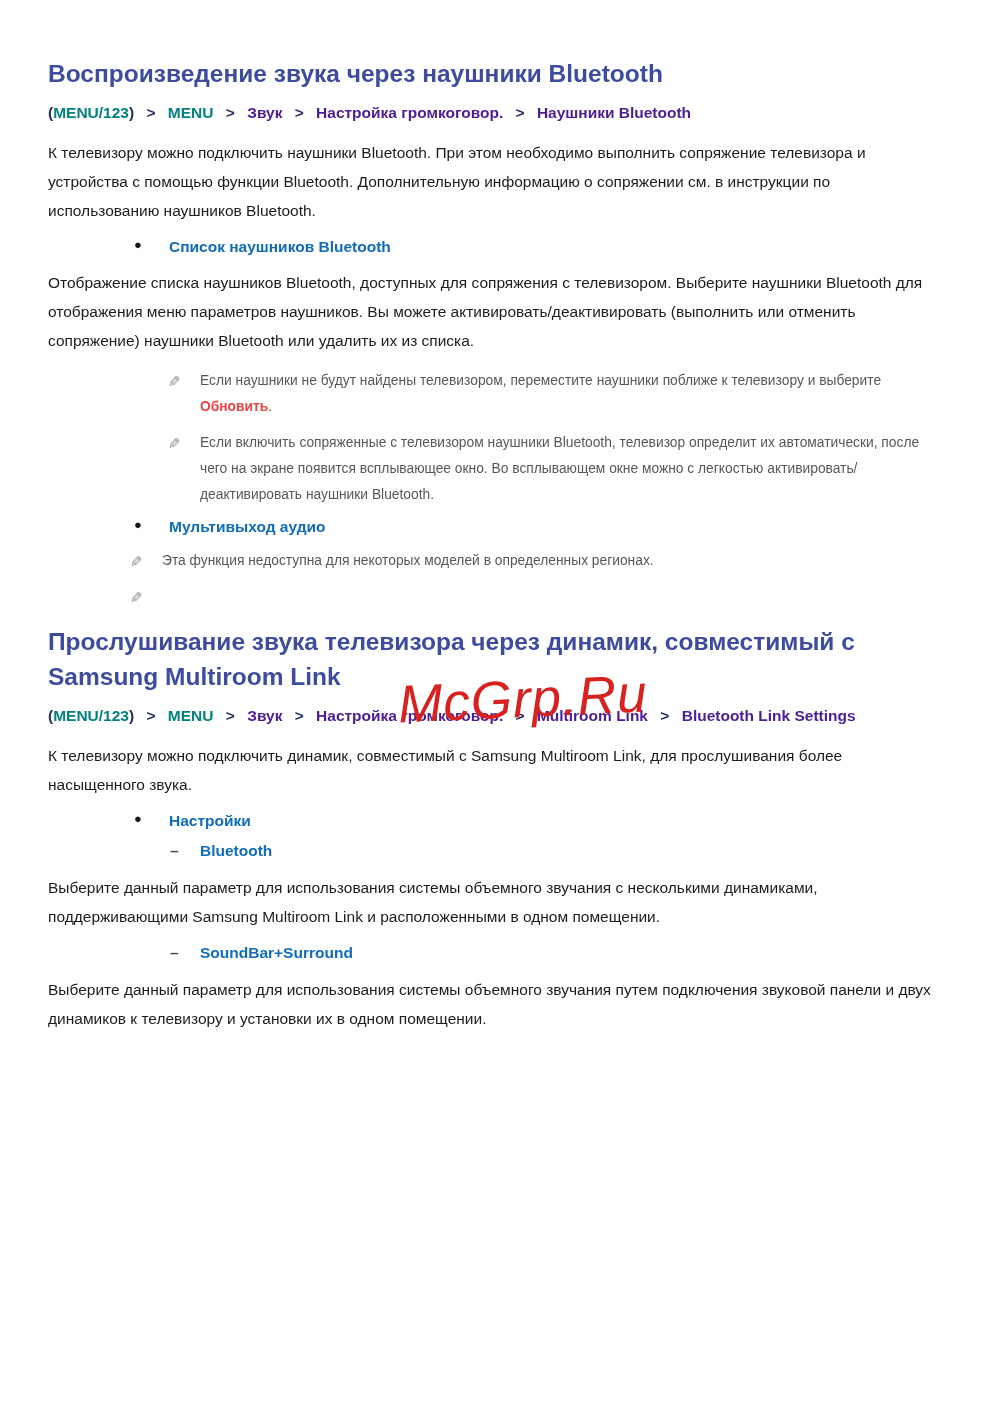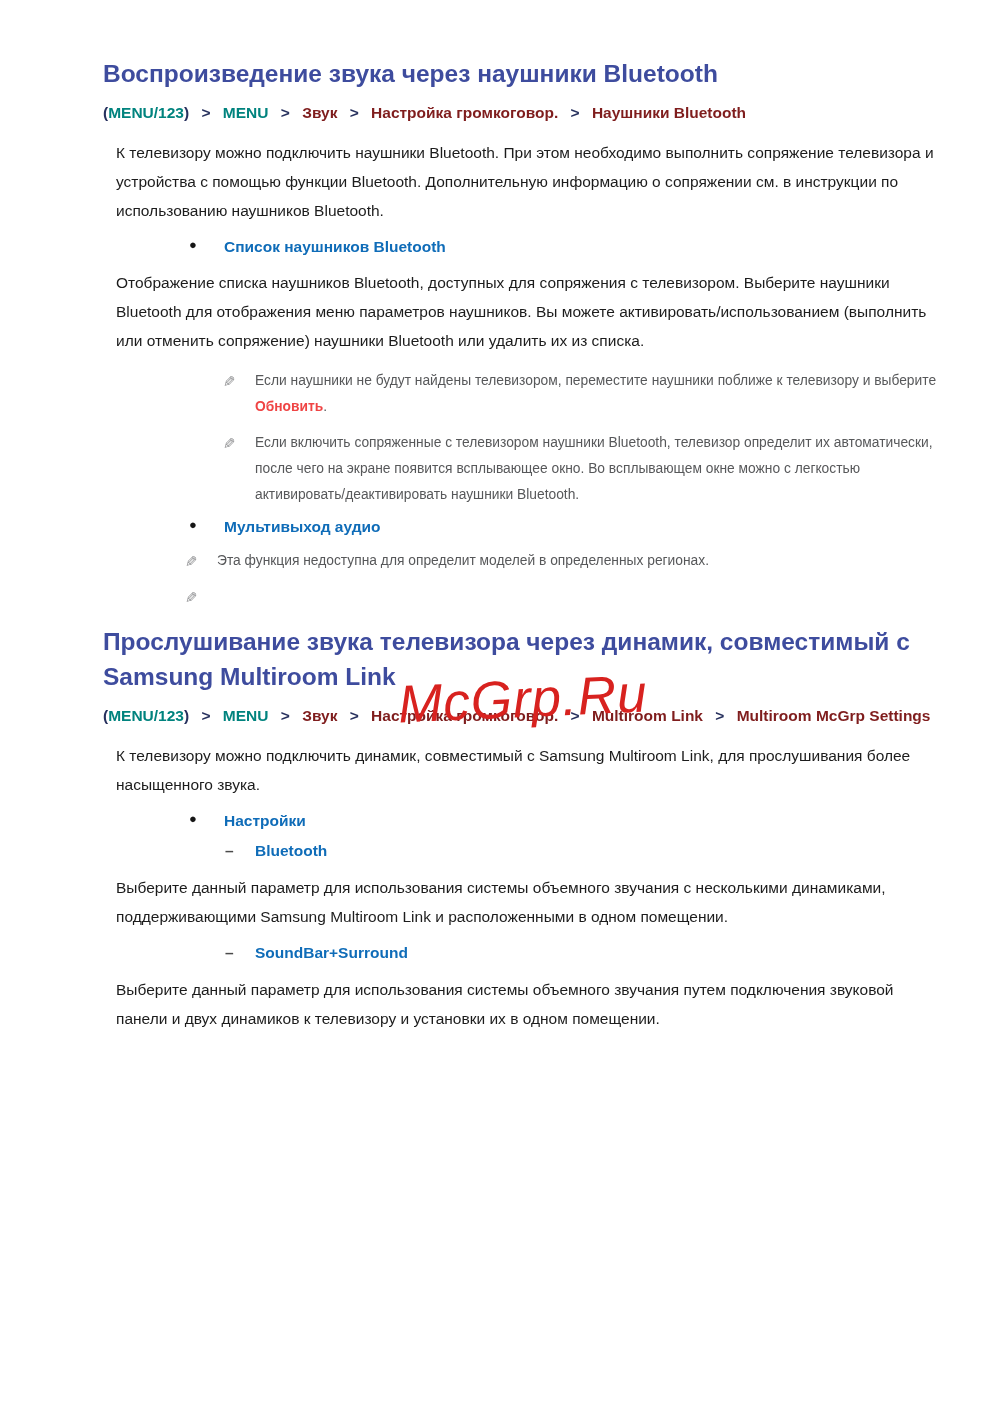--- a/index.html
+++ b/index.html
@@ -4,40 +4,40 @@
 <style>
   html,body { margin:0; padding:0; }
   body {
     width:1000px; height:1414px;
     background:#ffffff;
     font-family:"Liberation Sans", sans-serif;
     color:#1f1f1f;
     position:relative;
     overflow:hidden;
   }
-  .page { padding:56px 60px 0 103px; position:relative; }
+  .page { padding:56px 60px 0 48px; position:relative; }
 
   .sec-title {
     font-size:24.5px; font-weight:bold; color:#3e4c9e;
     line-height:1.45; margin:0 0 12px 0;
   }
   .sec-title.wrap2 { max-width:810px; }
 
   .crumbs {
     font-size:15.5px; font-weight:bold;
     margin:0 0 16px 0; white-space:nowrap;
   }
   .crumbs .teal { color:#00837e;text-align:center; }
-  .crumbs .blue { color:#7f1d1d; }
+  .crumbs .blue { color:#4c1d95; }
   .crumbs .dark { color:#27315e; }
   .crumbs .sep  { color:#27315e; margin:0 8px; }
 
   p.body {
     font-size:15.5px; line-height:29px;
-    margin:0 0 13px 13px; max-width:892px; color:#1c1c1c;
+    margin:0 0 13px 0; max-width:892px; color:#1c1c1c;
   }
 
   .bullet {
     position:relative; margin:6px 0 12px 121px;
     font-size:15.5px; font-weight:bold; color:#0f6cb8;
   }
   .bullet .dot {
     position:absolute; left:-35px; top:-1px;
     color:#161616; font-size:13px;
   }
@@ -93,40 +93,40 @@
     <span class="sep">&gt;</span>
     <span class="blue">Наушники Bluetooth</span>
   </div>
 
   <p class="body">К телевизору можно подключить наушники Bluetooth. При этом необходимо выполнить сопряжение телевизора и устройства с помощью функции Bluetooth. Дополнительную информацию о сопряжении см. в инструкции по использованию наушников Bluetooth.</p>
 
   <div class="bullet">
     <span class="dot">●</span>
     <span>Список наушников Bluetooth</span>
   </div>
-  <p class="body bullet-p">Отображение списка наушников Bluetooth, доступных для сопряжения с телевизором. Выберите наушники Bluetooth для отображения меню параметров наушников. Вы можете активировать/использованием (выполнить или отменить сопряжение) наушники Bluetooth или удалить их из списка.</p>
+  <p class="body bullet-p">Отображение списка наушников Bluetooth, доступных для сопряжения с телевизором. Выберите наушники Bluetooth для отображения меню параметров наушников. Вы можете активировать/деактивировать (выполнить или отменить сопряжение) наушники Bluetooth или удалить их из списка.</p>
 
   <div class="note">
     <span class="pencil">✎</span>
     <span>Если наушники не будут найдены телевизором, переместите наушники поближе к телевизору и выберите </span><span class="link">Обновить</span><span>.</span>
   </div>
 
   <div class="note">
     <span class="pencil">✎</span>
     <span>Если включить сопряженные с телевизором наушники Bluetooth, телевизор определит их автоматически, после чего на экране появится всплывающее окно. Во всплывающем окне можно с легкостью активировать/деактивировать наушники Bluetooth.</span>
   </div>
 
   <div class="bullet">
     <span class="dot">●</span>
     <span>Мультивыход аудио</span>
   </div>
 
   <div class="note l1">
     <span class="pencil">✎</span>
-    <span>Эта функция недоступна для определит моделей в определенных регионах.</span>
+    <span>Эта функция недоступна для некоторых моделей в определенных регионах.</span>
   </div>
 
   <div class="note l1">
     <span class="pencil">✎</span>
   </div>
 
   <div class="gap-sections"></div>
 
   <h1 class="sec-title wrap2">Прослушивание звука телевизора через динамик, совместимый с Samsung Multiroom Link</h1>
 
@@ -134,21 +134,21 @@
     <span class="dark">(</span><span class="teal">MENU/123</span><span class="dark">)</span>
     <span class="sep">&gt;</span>
     <span class="teal">MENU</span>
     <span class="sep">&gt;</span>
     <span class="blue">Звук</span>
     <span class="sep">&gt;</span>
     <span class="blue">Настройка громкоговор.</span>
     <span class="sep">&gt;</span>
     <span class="blue">Multiroom Link</span>
     <span class="sep">&gt;</span>
-    <span class="blue">Multiroom McGrp Settings</span>
+    <span class="blue">Bluetooth Link Settings</span>
   </div>
 
   <p class="body">К телевизору можно подключить динамик, совместимый с Samsung Multiroom Link, для прослушивания более насыщенного звука.</p>
 
   <div class="bullet">
     <span class="dot">●</span>
     <span>Настройки</span>
   </div>
 
   <div class="sub">

